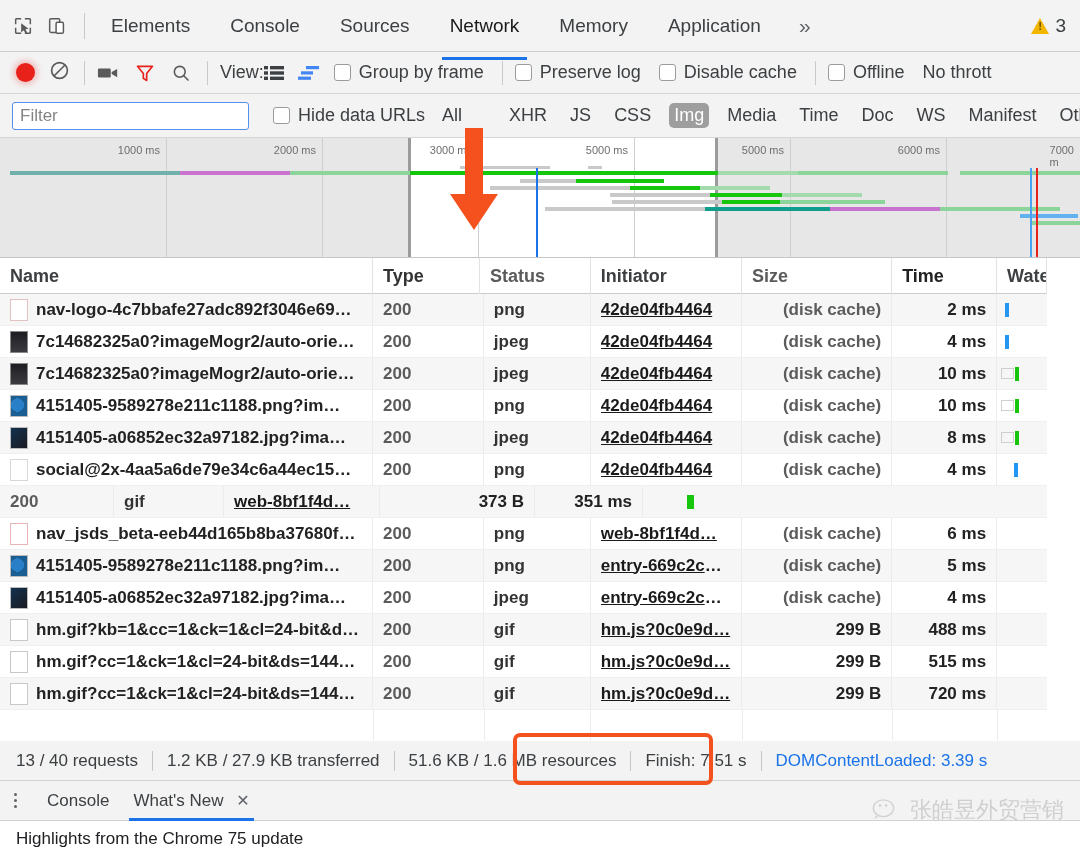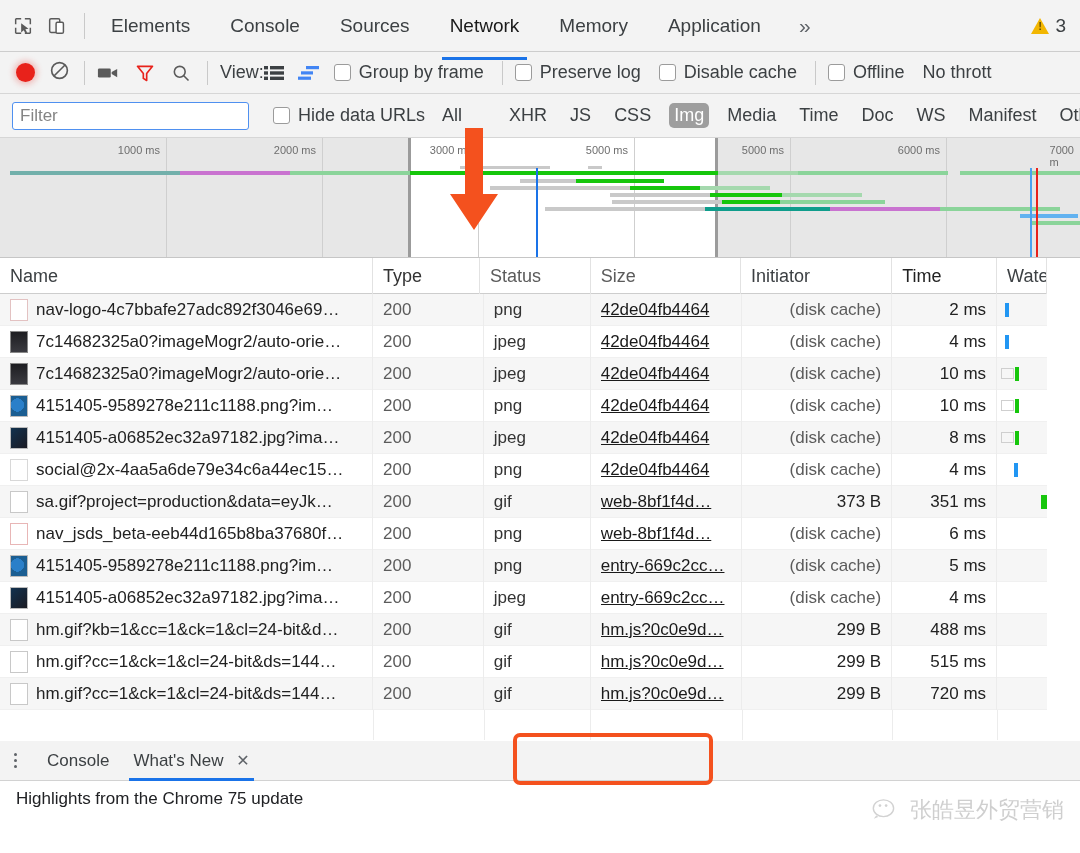--- a/index.html
+++ b/index.html
@@ -124,21 +124,21 @@
   .ov-tick {
     position: absolute; top: 6px;
     font-size: 11px; color: #6e6e6e;
     transform: translateX(-100%);
     padding-right: 6px;
   }
   .ov-bar { position: absolute; height: 4px; border-radius: 0; }
   .ov-vline { position: absolute; top: 30px; bottom: 0; width: 2px; }
 
   
-  .table { width: 1047px; }
+  .table { width: 1047px; font-weight: bold; }
   .thead {
     display: flex; height: 36px; align-items: center;
     background: #fff;
     border-bottom: 1px solid #cdcdcd;
     font-size: 18px; color: #3c4043;
   }
   .thead .th {
     padding: 0 10px; height: 36px; line-height: 36px;
     border-right: 1px solid #e2e2e2;
     overflow: hidden;
@@ -418,22 +418,22 @@
     <div class="ov-vline" style="left:536px; background:#1a73e8"></div>
     <div class="ov-vline" style="left:1030px; background:#4aa3f0"></div>
     <div class="ov-vline" style="left:1036px; background:#e8221b"></div>
   </div>
 
   <div class="table">
     <div class="thead">
       <div class="th c-name">Name</div>
       <div class="th c-type">Type</div>
       <div class="th c-status">Status</div>
+      <div class="th c-init">Initiator</div>
       <div class="th c-size" style="text-align:left">Size</div>
-      <div class="th c-init">Initiator</div>
       <div class="th c-time" style="text-align:left">Time</div>
       <div class="th c-water">Water</div>
     </div>
 
     <div class="table-body-wrap">
 
       <div class="row alt">
         <div class="cell c-name">
           <span class="thumb" style="background:linear-gradient(#fff,#fff);border-color:#e3c2c2"></span>
           <span class="name-txt">nav-logo-4c7bbafe27adc892f3046e69…</span>
@@ -532,24 +532,20 @@
             <span class="init-link">42de04fb4464</span>
           </div>
         <div class="cell c-size">(disk cache)</div>
         <div class="cell c-time real">4 ms</div>
         <div class="cell c-water">
             <span class="wf" style="left:17px;width:4px;background:#2196f3"></span>
           </div>
       </div>
 
       <div class="row alt">
-        <div class="cell c-name">
-          <span class="thumb" style="background:#fff;border-color:#c8c8c8"></span>
-          <span class="name-txt">sa.gif?project=production&amp;data=eyJk…</span>
-        </div>
         <div class="cell c-status">200</div>
         <div class="cell c-type">gif</div>
         <div class="cell c-init">
             <span class="init-link">web-8bf1f4d…</span>
           </div>
         <div class="cell c-size real">373 B</div>
         <div class="cell c-time real">351 ms</div>
         <div class="cell c-water">
             <span class="wf" style="left:44px;width:7px;background:#16c60c"></span>
           </div>
@@ -650,20 +646,31 @@
         <div style="width:114px"></div>
         <div style="width:110px"></div>
         <div style="width:156px"></div>
         <div style="width:155px"></div>
         <div style="width:108px"></div>
         <div style="width:51px;border-right:none"></div>
       </div>
     </div>
   </div>
 
+  <div class="statusbar">
+    <span>13 / 40 requests</span>
+    <span class="sb-sep"></span>
+    <span>1.2 KB / 27.9 KB transferred</span>
+    <span class="sb-sep"></span>
+    <span>51.6 KB / 1.6 MB resources</span>
+    <span class="sb-sep"></span>
+    <span>Finish: 7.51 s</span>
+    <span class="sb-sep"></span>
+    <span class="sb-blue">DOMContentLoaded: 3.39 s</span>
+  </div>
 
   <div class="drawer-tabs">
     <span class="kebab">
         <i></i>
         <i></i>
         <i></i>
       </span>
     <span class="dtab">
       <span>Console</span>
     </span>

